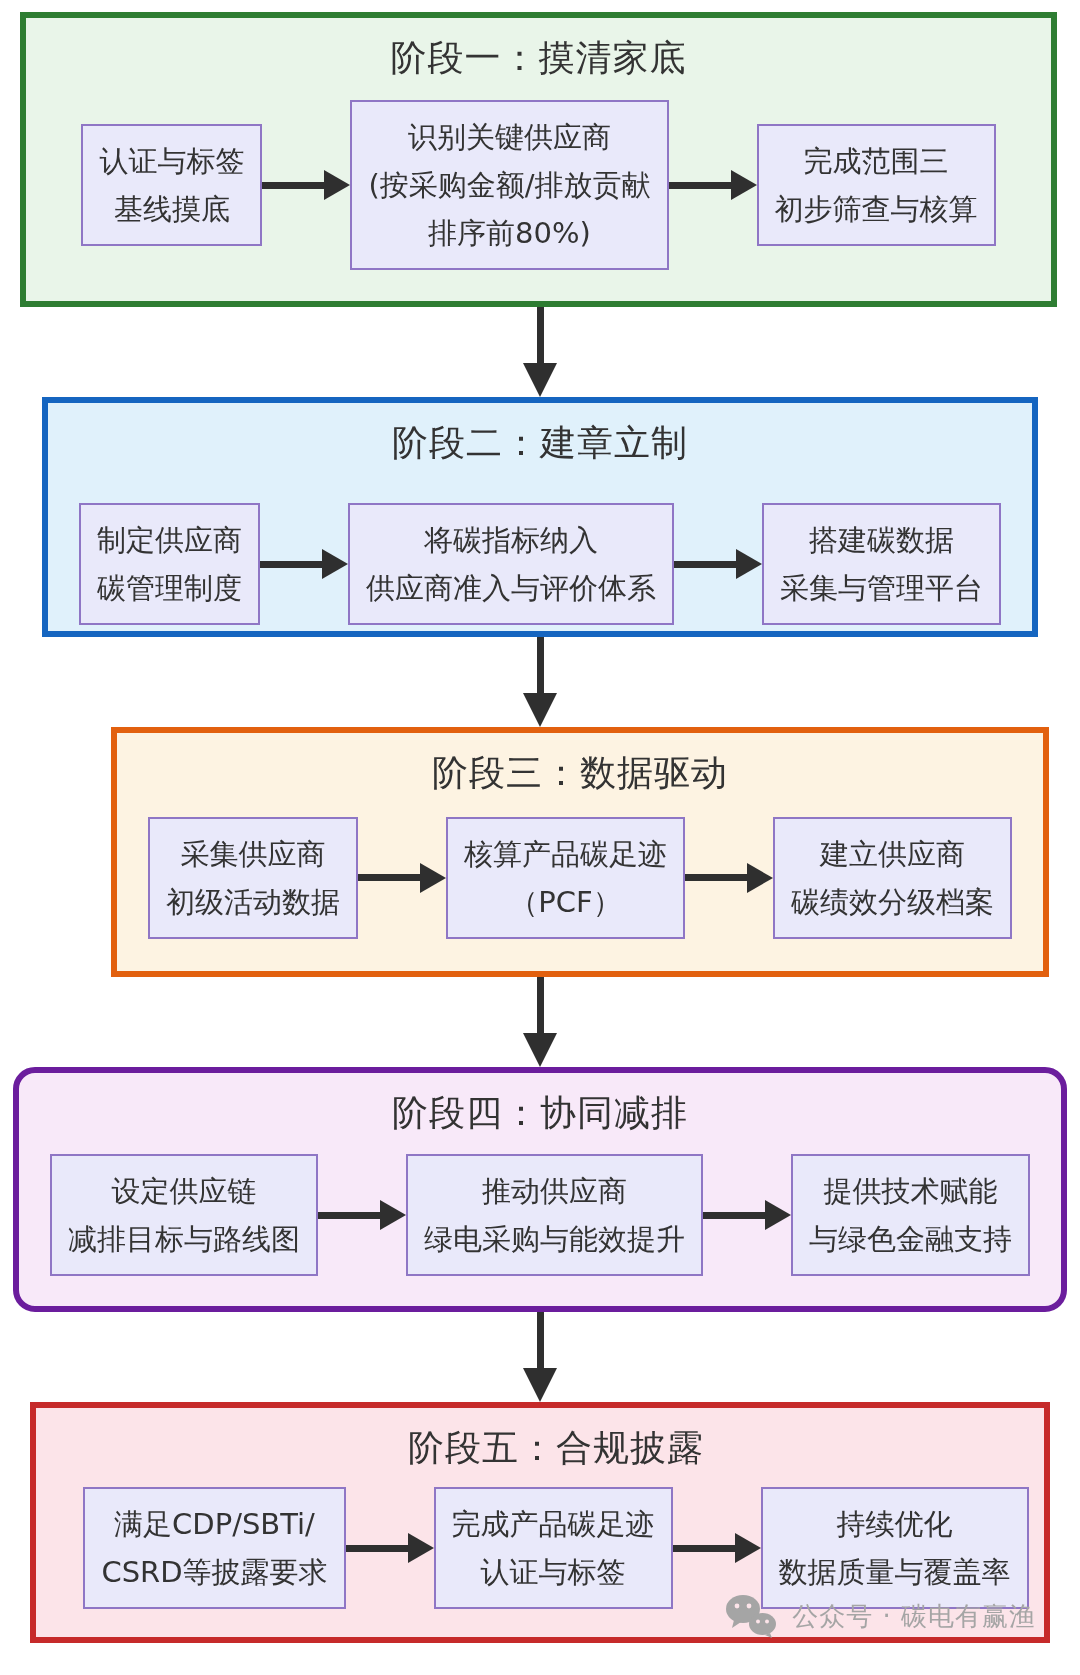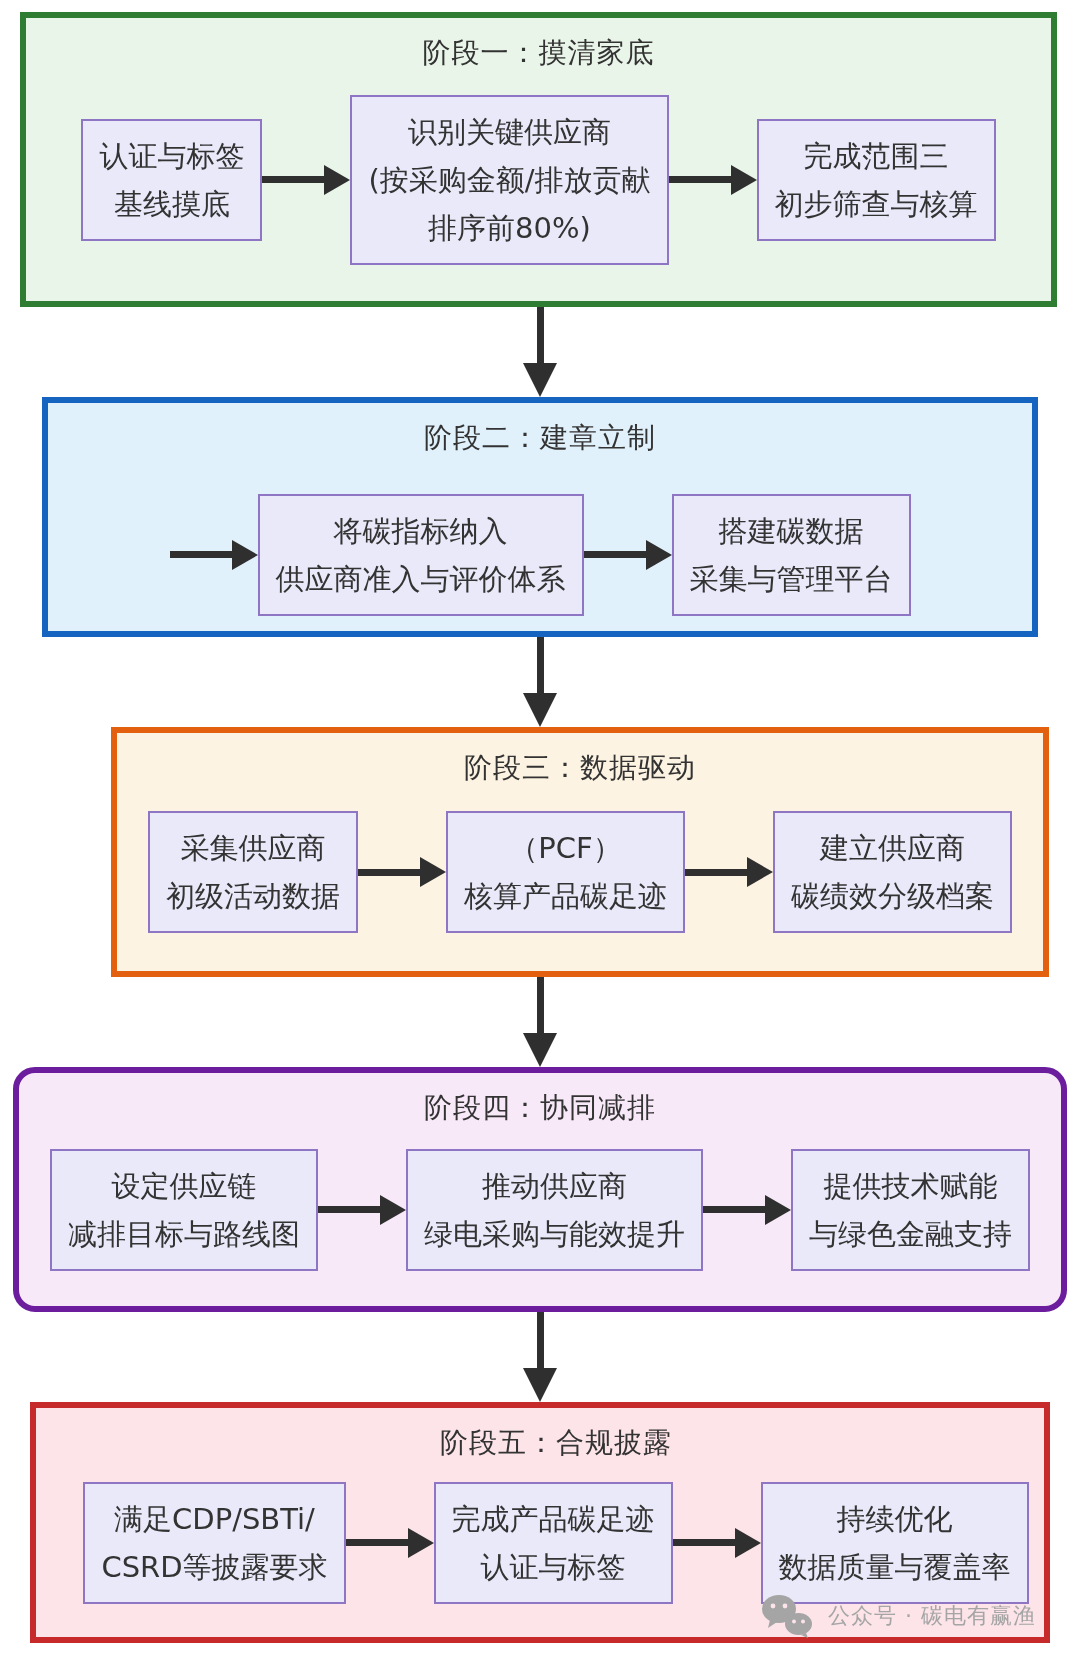--- a/index.html
+++ b/index.html
@@ -28,21 +28,21 @@
   }
   .stage-1{margin-left:20px;width:1037px;height:295px;}
   .stage-2{margin-left:42px;width:996px;height:240px;gap:35px;}
   .stage-3{margin-left:111px;width:938px;height:250px;}
   .stage-4{margin-left:13px;width:1054px;height:245px;border-radius:22px;}
   .stage-5{margin-left:30px;width:1020px;height:241px;padding-left:32px;}
 
   .stage-title{
     margin-top:16px;
     text-align:center;
-    font-size:28px;
+    font-size:36px;
     font-weight:400;
     color:var(--text);
     letter-spacing:1px;
   }
   .boxes{
     flex:1;
     display:flex;
     align-items:center;
     justify-content:center;
     padding-bottom:14px;
@@ -81,21 +81,21 @@
     border-left:17px solid transparent;
     border-right:17px solid transparent;
   }
 
   
   .watermark{
     position:absolute;
     right:44px;bottom:36px;
     display:flex;align-items:center;gap:14px;
     color:var(--watermark);
-    font-size:22px;
+    font-size:26px;
     letter-spacing:1px;
     text-align:center;
   }
   .wechat-icon{flex:none;}
 </style>
 </head>
 <body>
 
 <div class="page">
 
@@ -127,20 +127,24 @@
   </section>
 
   <div class="varrow">
       <span class="vline"></span>
       <span class="vhead"></span>
     </div>
 
   <section class="stage stage-2" style="border-color: rgb(21, 101, 192); background: rgb(224, 241, 251);">
     <h2 class="stage-title">阶段二：建章立制</h2>
     <div class="boxes">
+      <div class="node">
+        <div class="nline">制定供应商</div>
+        <div class="nline">碳管理制度</div>
+      </div>
       <div class="harrow">
           <span class="hline"></span>
           <span class="hhead"></span>
         </div>
       <div class="node">
         <div class="nline">将碳指标纳入</div>
         <div class="nline">供应商准入与评价体系</div>
       </div>
       <div class="harrow">
           <span class="hline"></span>
@@ -163,22 +167,22 @@
     <div class="boxes">
       <div class="node">
         <div class="nline">采集供应商</div>
         <div class="nline">初级活动数据</div>
       </div>
       <div class="harrow">
           <span class="hline"></span>
           <span class="hhead"></span>
         </div>
       <div class="node">
+        <div class="nline">核算产品碳足迹</div>
         <div class="nline">（PCF）</div>
-        <div class="nline">核算产品碳足迹</div>
       </div>
       <div class="harrow">
           <span class="hline"></span>
           <span class="hhead"></span>
         </div>
       <div class="node">
         <div class="nline">建立供应商</div>
         <div class="nline">碳绩效分级档案</div>
       </div>
     </div>

